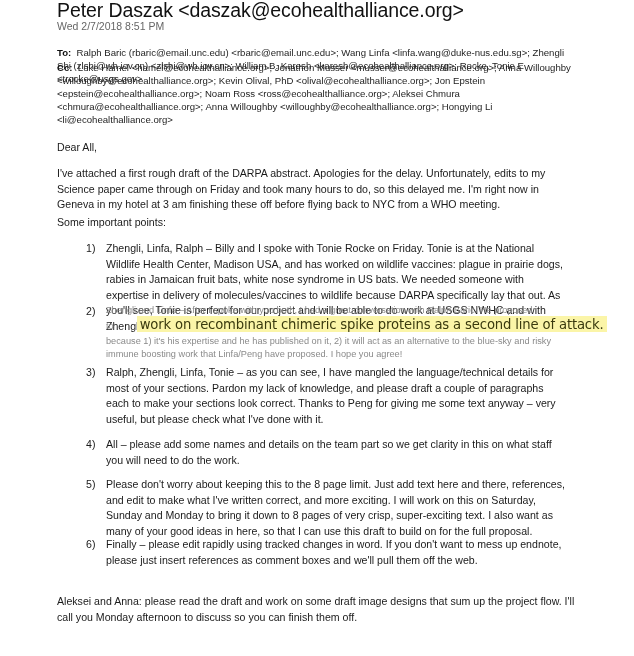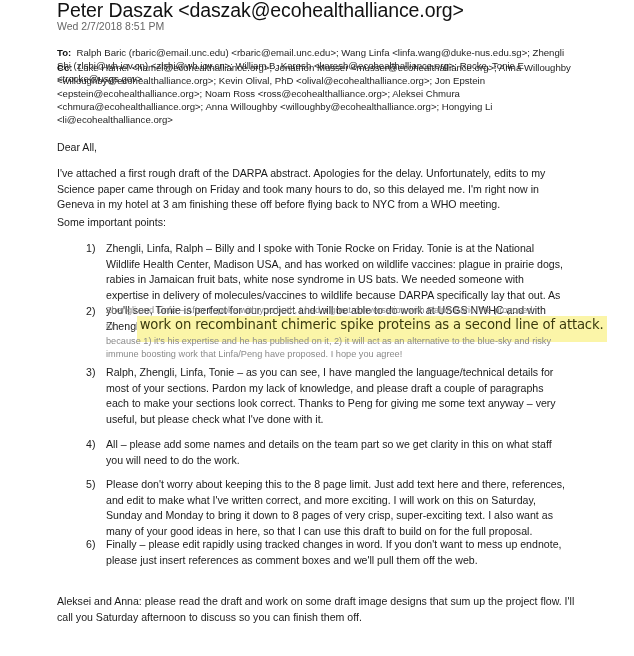--- a/index.html
+++ b/index.html
@@ -20,21 +20,21 @@
   .item .txt { margin-left: 20px; display: block; }
   .item1 { top: 241px; }
   .item2 { top: 304px; }
   .item3 { top: 365px; }
   .item4 { top: 437px; }
   .item5 { top: 477px; }
   .item6 { top: 537px; }
   .blurred { color: #8a8a8a; font-size: 9.2px; line-height: 13px; filter: blur(0.35px); }
   .hl-row { display: block; margin-left: 20px; white-space: nowrap; }
   .hl-small { color: #8a8a8a; font-size: 9.2px; filter: blur(0.35px); margin-right: 20px; }
-  .highlight { background: #fbf5a8; color: #3a3a0e; font-family: "DejaVu Sans", sans-serif; font-size: 13.2px; padding: 1px 3px 10px 3px; letter-spacing: -0.15px; }
+  .highlight { background: #fbf5a8; color: #3a3a0e; font-family: "DejaVu Sans", sans-serif; font-size: 13.2px; padding: 1px 3px 0 3px; letter-spacing: -0.15px; }
   .closing1 { top: 594px; }
   .closing2 { top: 625px; }
 </style>
 </head>
 <body>
 
 <div class="page">
 
   <div class="sender">Peter Daszak &lt;daszak@ecohealthalliance.org&gt;</div>
   <div class="date">Wed 2/7/2018 8:51 PM</div>
@@ -81,15 +81,15 @@
   <div class="item item5">
     <span class="num">5)</span>
     <span class="txt">Please don't worry about keeping this to the 8 page limit.  Just add text here and there, references, and edit to make what I've written correct, and more exciting.  I will work on this on Saturday, Sunday and Monday to bring it down to 8 pages of very crisp, super-exciting text.  I also want as many of your good ideas in here, so that I can use this draft to build on for the full proposal.</span>
   </div>
 
   <div class="item item6">
     <span class="num">6)</span>
     <span class="txt">Finally – please edit rapidly using tracked changes in word.  If you don't want to mess up endnote, please just insert references as comment boxes and we'll pull them off the web.</span>
   </div>
 
-  <div class="body-text closing1">Aleksei and Anna: please read the draft and work on some draft image designs that sum up the project flow.  I'll call you Saturday afternoon to discuss so you can finish them off.</div>
+  <div class="body-text closing1">Aleksei and Anna: please read the draft and work on some draft image designs that sum up the project flow.  I'll call you Monday afternoon to discuss so you can finish them off.</div>
 
 </div>
 
 </body></html>

